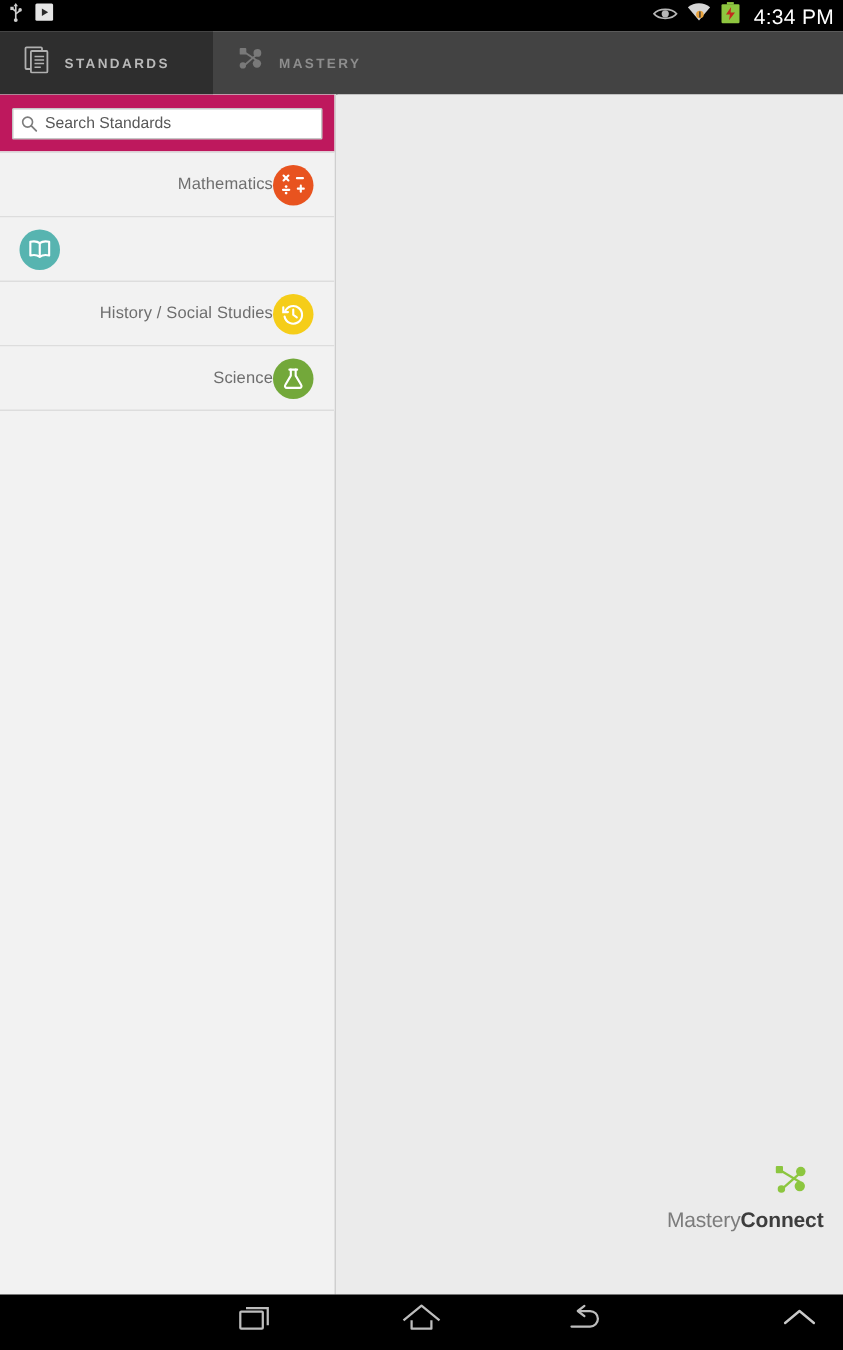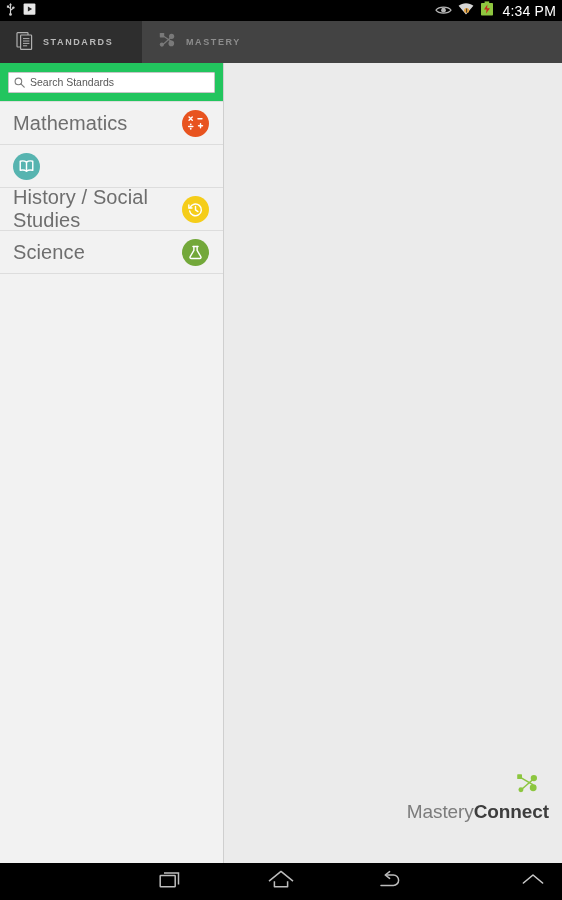--- a/index.html
+++ b/index.html
@@ -86,21 +86,21 @@
     border-right: 1px solid #cfcfcf;
     box-sizing: border-box;
     overflow: hidden;
   }
   #search-wrap {
     height: 38px;
     display: flex;
     align-items: center;
     padding: 16px 8px;
     box-sizing: border-box;
-    background: #22c55e;
+    background: #be185d;
   }
   #search-box {
     position: relative;
     width: 100%;
     height: 21px;
     background: #ffffff;
     border: 1px solid #c6c6c6;
     border-radius: 1px;
     display: flex;
     align-items: center;
@@ -131,24 +131,25 @@
     display: flex;
     align-items: center;
     padding: 0 14px 0 13px;
     border-bottom: 1px solid #dddddd;
     box-sizing: border-box;
     background: #f2f2f2;
     cursor: default;
   }
   .subject-label {
     flex: 1 1 auto;
-    font-size: 20px;
+    font-size: 11px;
     color: #6e6e6e;
     font-weight: normal;
     letter-spacing: 0.1px;
+    text-align: right;
   }
   .subject-icon {
     flex: 0 0 auto;
     width: 27px; height: 27px;
     border-radius: 50%;
     display: flex;
     align-items: center;
     justify-content: center;
   }
 
@@ -185,21 +186,21 @@
     bottom: 40px;
     text-align: right;
   }
   #brand-mark {
     display: block;
     margin-left: auto;
     margin-right: 8px;
     margin-bottom: 2px;
   }
   #brand-text {
-    font-size: 19px;
+    font-size: 14px;
     color: #7c7c7c;
     letter-spacing: -0.1px;
     white-space: nowrap;
   }
   #brand-text b { color: #3d3d3d; font-weight: bold; }
 
   
   #navbar {
     position: absolute;
     left: 0; bottom: 0;

